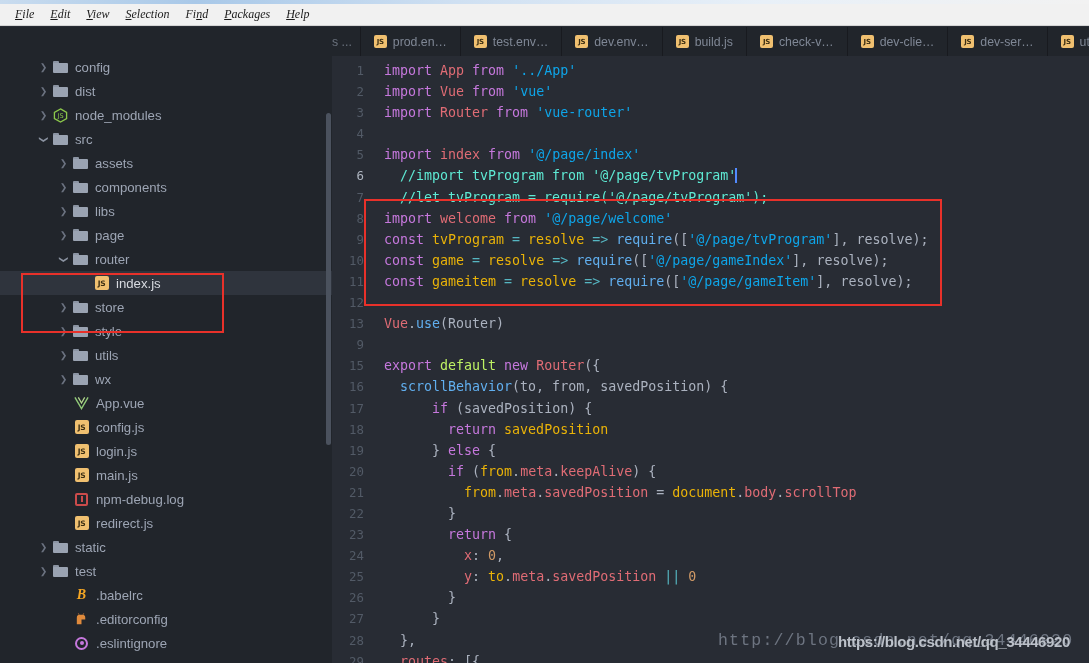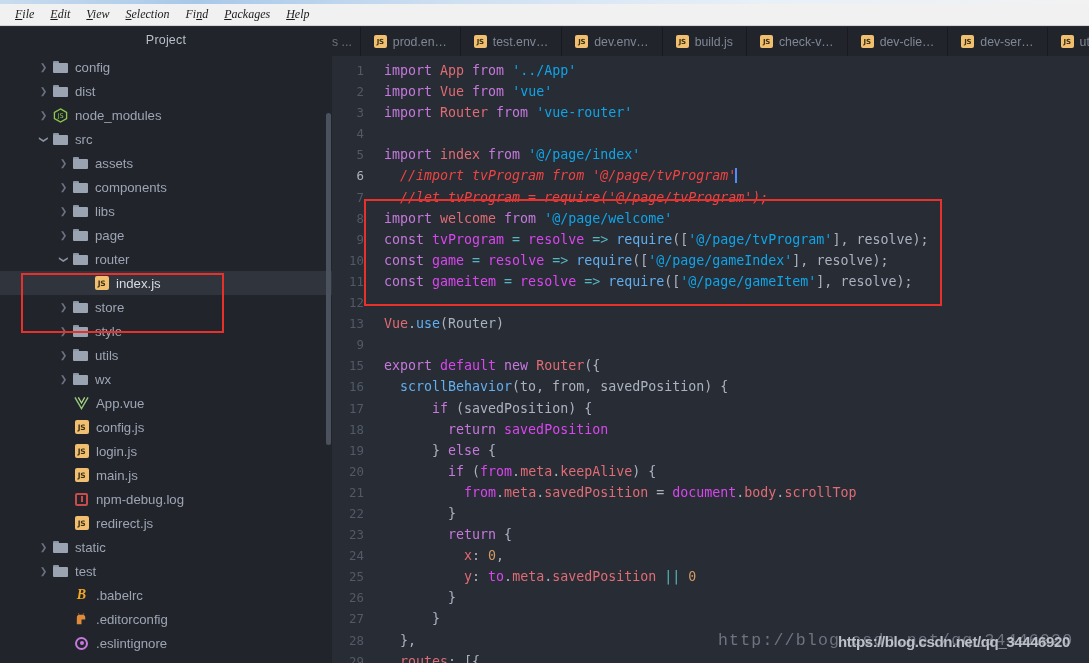--- a/index.html
+++ b/index.html
@@ -265,30 +265,30 @@
     padding-right: 10px;
     box-sizing: border-box;
   }
   .crow.active .gut { color: #aeb5c0; }
   .crow .txt {
     display: block;
     margin-left: 52px;
     color: #abb2bf;
   }
   .tok-kw   { color: #c678dd; }
-  .tok-kw2  { color: #d946ef; }
+  .tok-kw2  { color: #bef264; }
   .tok-var  { color: #e06c75; }
   .tok-str  { color: #0ea5e9; }
   .tok-fn   { color: #61afef; }
   .tok-punc { color: #abb2bf; }
   .tok-num  { color: #d19a66; }
   .tok-op   { color: #56b6c2; }
   .tok-prop { color: #e06c75; }
-  .tok-cmt  { color: #ef4444; font-style: italic; }
-  .tok-plain{ color: #d946ef; }
+  .tok-cmt  { color: #5eead4; }
+  .tok-plain{ color: #eab308; }
   .caret {
     display: inline-block;
     width: 1.5px;
     height: 15px;
     background: #528bff;
     vertical-align: -3px;
     margin-left: -1px;
   }
 
   
@@ -337,21 +337,20 @@
       <div class="menuitem"><span class="u">F</span>ile</div>
       <div class="menuitem"><span class="u">E</span>dit</div>
       <div class="menuitem"><span class="u">V</span>iew</div>
       <div class="menuitem"><span class="u">S</span>election</div>
       <div class="menuitem">Fi<span class="u">n</span>d</div>
       <div class="menuitem"><span class="u">P</span>ackages</div>
       <div class="menuitem"><span class="u">H</span>elp</div>
     </div>
 
   <div class="treepanel">
-    <div class="tree-title">Project</div>
     <div class="tree-list" id="treelist">
         <div class="tree-row ind-0">
           <span class="twisty" style="transform: none; display: inline-block;">❯</span>
           <span class="ico">
             <span class="ic-folder"></span>
           </span>
           <span class="label">config</span>
         </div>
         <div class="tree-row ind-0">
           <span class="twisty" style="transform: none; display: inline-block;">❯</span>

